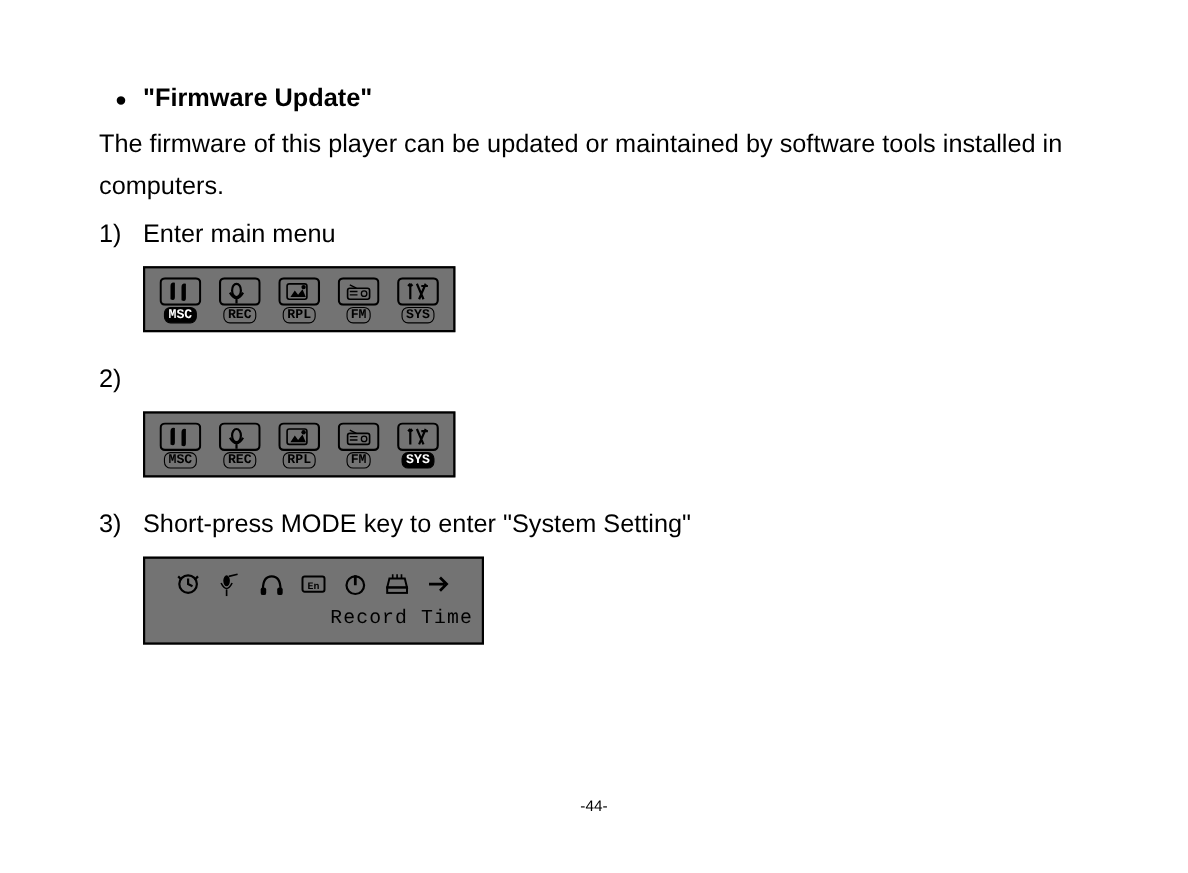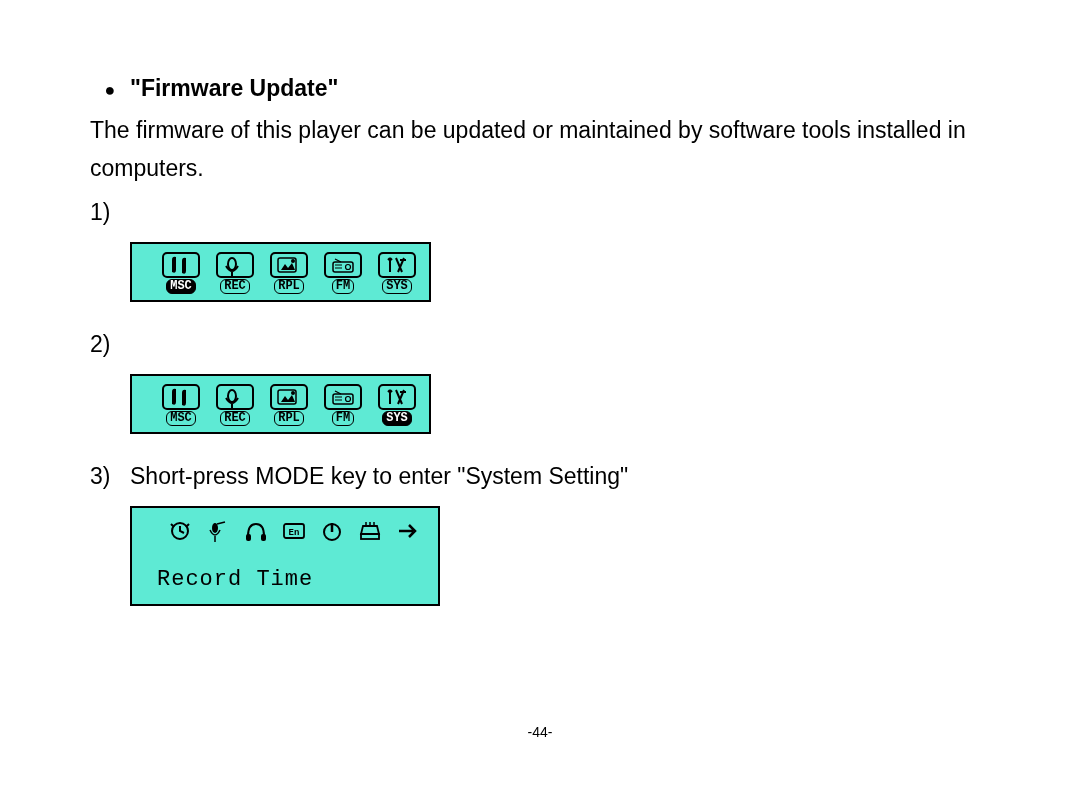--- a/index.html
+++ b/index.html
@@ -40,23 +40,23 @@
     align-items: baseline;
     margin-top: 6px;
   }
   .numbered .marker {
     width: 40px;
     text-align: left;
   }
   .lcd {
     display: inline-block;
     border: 2px solid #000;
-    background: #5eead4;
+    background: #737373;
     margin: 10px 0 18px 40px;
-    padding: 8px 8px 6px 25px;
+    padding: 8px 8px 6px 8px;
     box-sizing: border-box;
   }
   .menu-strip {
     display: flex;
     gap: 6px;
     align-items: flex-end;
   }
   .menu-item {
     display: flex;
     flex-direction: column;
@@ -76,36 +76,36 @@
     padding: 0 3px;
     line-height: 1.1;
     margin-top: 1px;
   }
   .menu-item.selected .menu-label {
     background: #000;
     color: #fff;
   }
   .lcd-wide {
     width: 310px;
-    text-align: left;
+    text-align: right;
   }
   .lcd-wide .icon-row {
     display: flex;
     justify-content: center;
     gap: 12px;
     margin-top: 4px;
   }
   .lcd-wide .icon-row svg {
     width: 26px;
     height: 22px;
   }
   .lcd-caption {
     font-family: "Courier New", monospace;
-    font-size: 22px;
-    margin-top: 20px;
+    font-size: 18px;
+    margin-top: 6px;
     letter-spacing: 1px;
   }
   .page-number {
     position: absolute;
     bottom: 50px;
     left: 0;
     width: 100%;
     text-align: center;
     font-size: 14px;
   }
@@ -118,20 +118,21 @@
   <div class="bullet-row">
     <div class="bullet">●</div>
     <div class="section-title">"Firmware Update"</div>
   </div>
 
   <div class="indent">The firmware of this player can be updated or maintained by software tools installed in computers.</div>
 
   
   <div class="numbered">
     <div class="marker">1)</div>
+    <div>Enter main menu</div>
   </div>
 
   <div class="lcd">
     <div class="menu-strip">
       <div class="menu-item selected">
         <svg viewBox="0 0 38 26">
             <rect x="1" y="1" width="36" height="24" rx="4" fill="none" stroke="#000" stroke-width="2"></rect>
             <path d="M10 20 L10 8 Q10 4 14 5 L14 18 Q14 22 10 20 M20 21 L20 9 Q20 5 24 6 L24 19 Q24 23 20 21" fill="#000"></path>
           </svg>
         <div class="menu-label">MSC</div>

